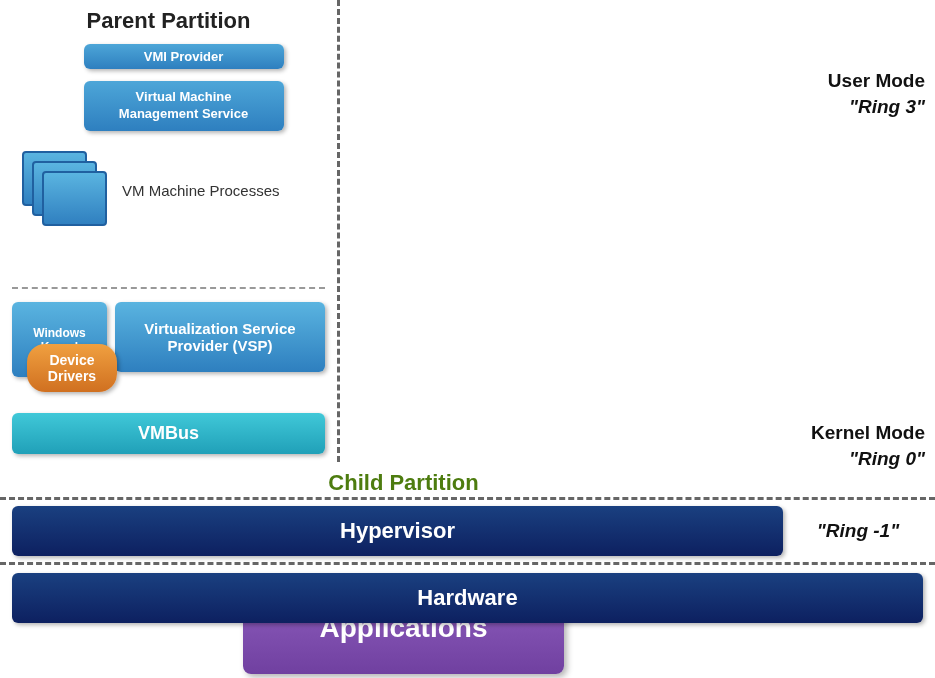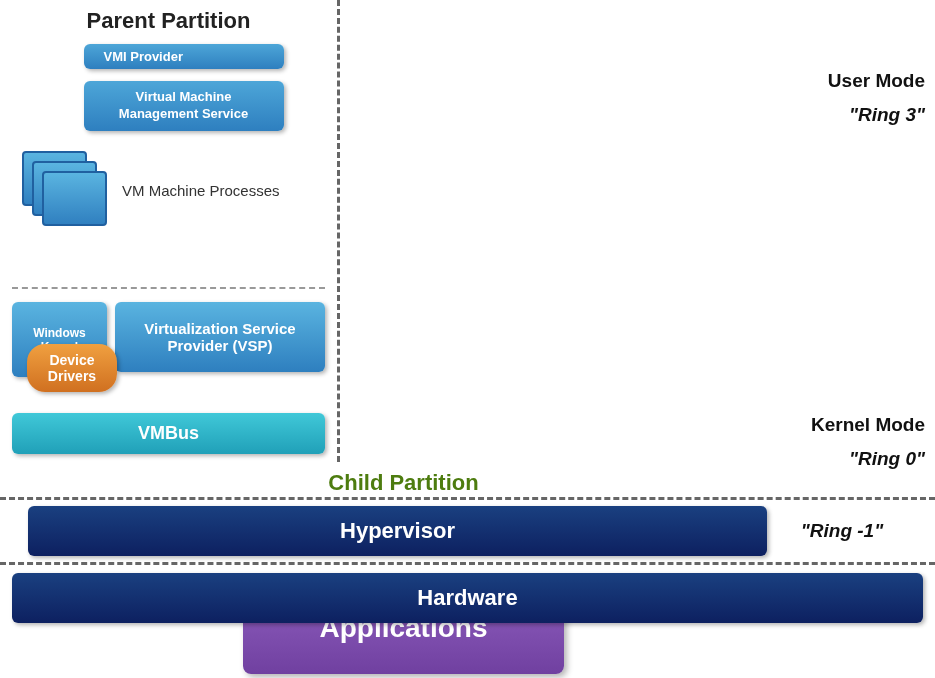--- a/index.html
+++ b/index.html
@@ -22,21 +22,21 @@
 
     .vmi-box {
       background: linear-gradient(to bottom, #4da6d8, #2e7fbf);
       color: #fff;
       border-radius: 6px;
       padding: 5px 20px;
       font-size: 13px;
       font-weight: bold;
       margin-bottom: 6px;
       align-self: center;
-      text-align: left;
+      text-align: center;
       width: 200px;
       box-shadow: 2px 2px 4px rgba(0,0,0,0.3);
     }
 
     .vmms-box {
       background: linear-gradient(to bottom, #4da6d8, #2e7fbf);
       color: #fff;
       border-radius: 6px;
       padding: 8px 15px;
       font-size: 13px;
@@ -271,21 +271,21 @@
       flex: 1;
       display: flex;
       flex-direction: column;
       padding: 8px 12px;
     }
 
     .section-hypervisor {
       display: flex;
       align-items: center;
       height: 65px;
-      padding: 8px 28px;
+      padding: 8px 12px;
       border-bottom: 3px dashed #666;
     }
 
     .section-hardware {
       height: 65px;
       padding: 8px 12px;
       display: flex;
       align-items: center;
     }
 
@@ -336,21 +336,21 @@
       font-style: italic;
       font-weight: bold;
       font-size: 19px;
       color: #111;
       text-align: center;
     }
     .label-group {
       display: flex;
       flex-direction: column;
       align-items: flex-end;
-      gap: 12px;
+      gap: 4px;
     }
   </style>
 </head>
 <body>
 
 <div class="diagram-wrapper">
 
   <div class="section-top">
 
     <div class="col-parent">

